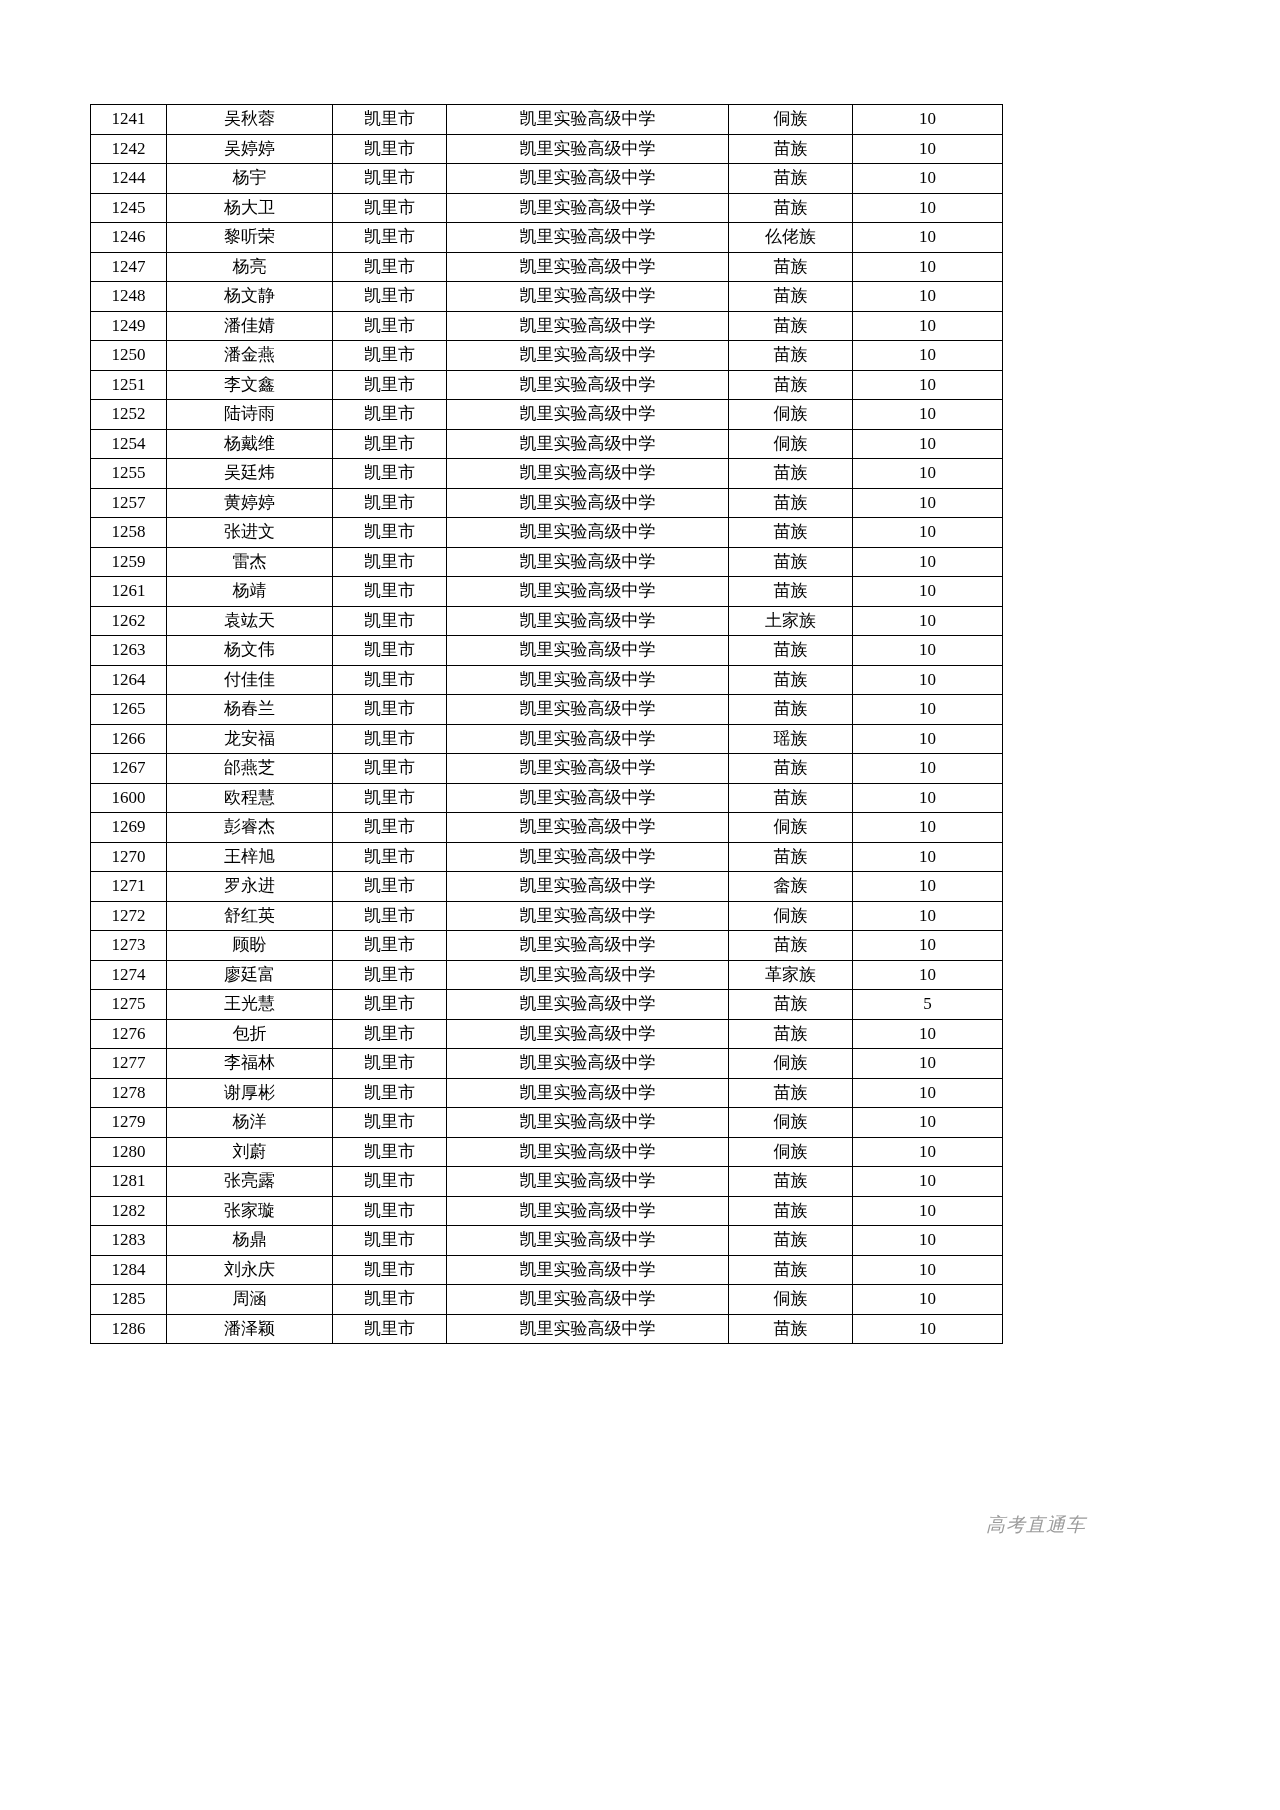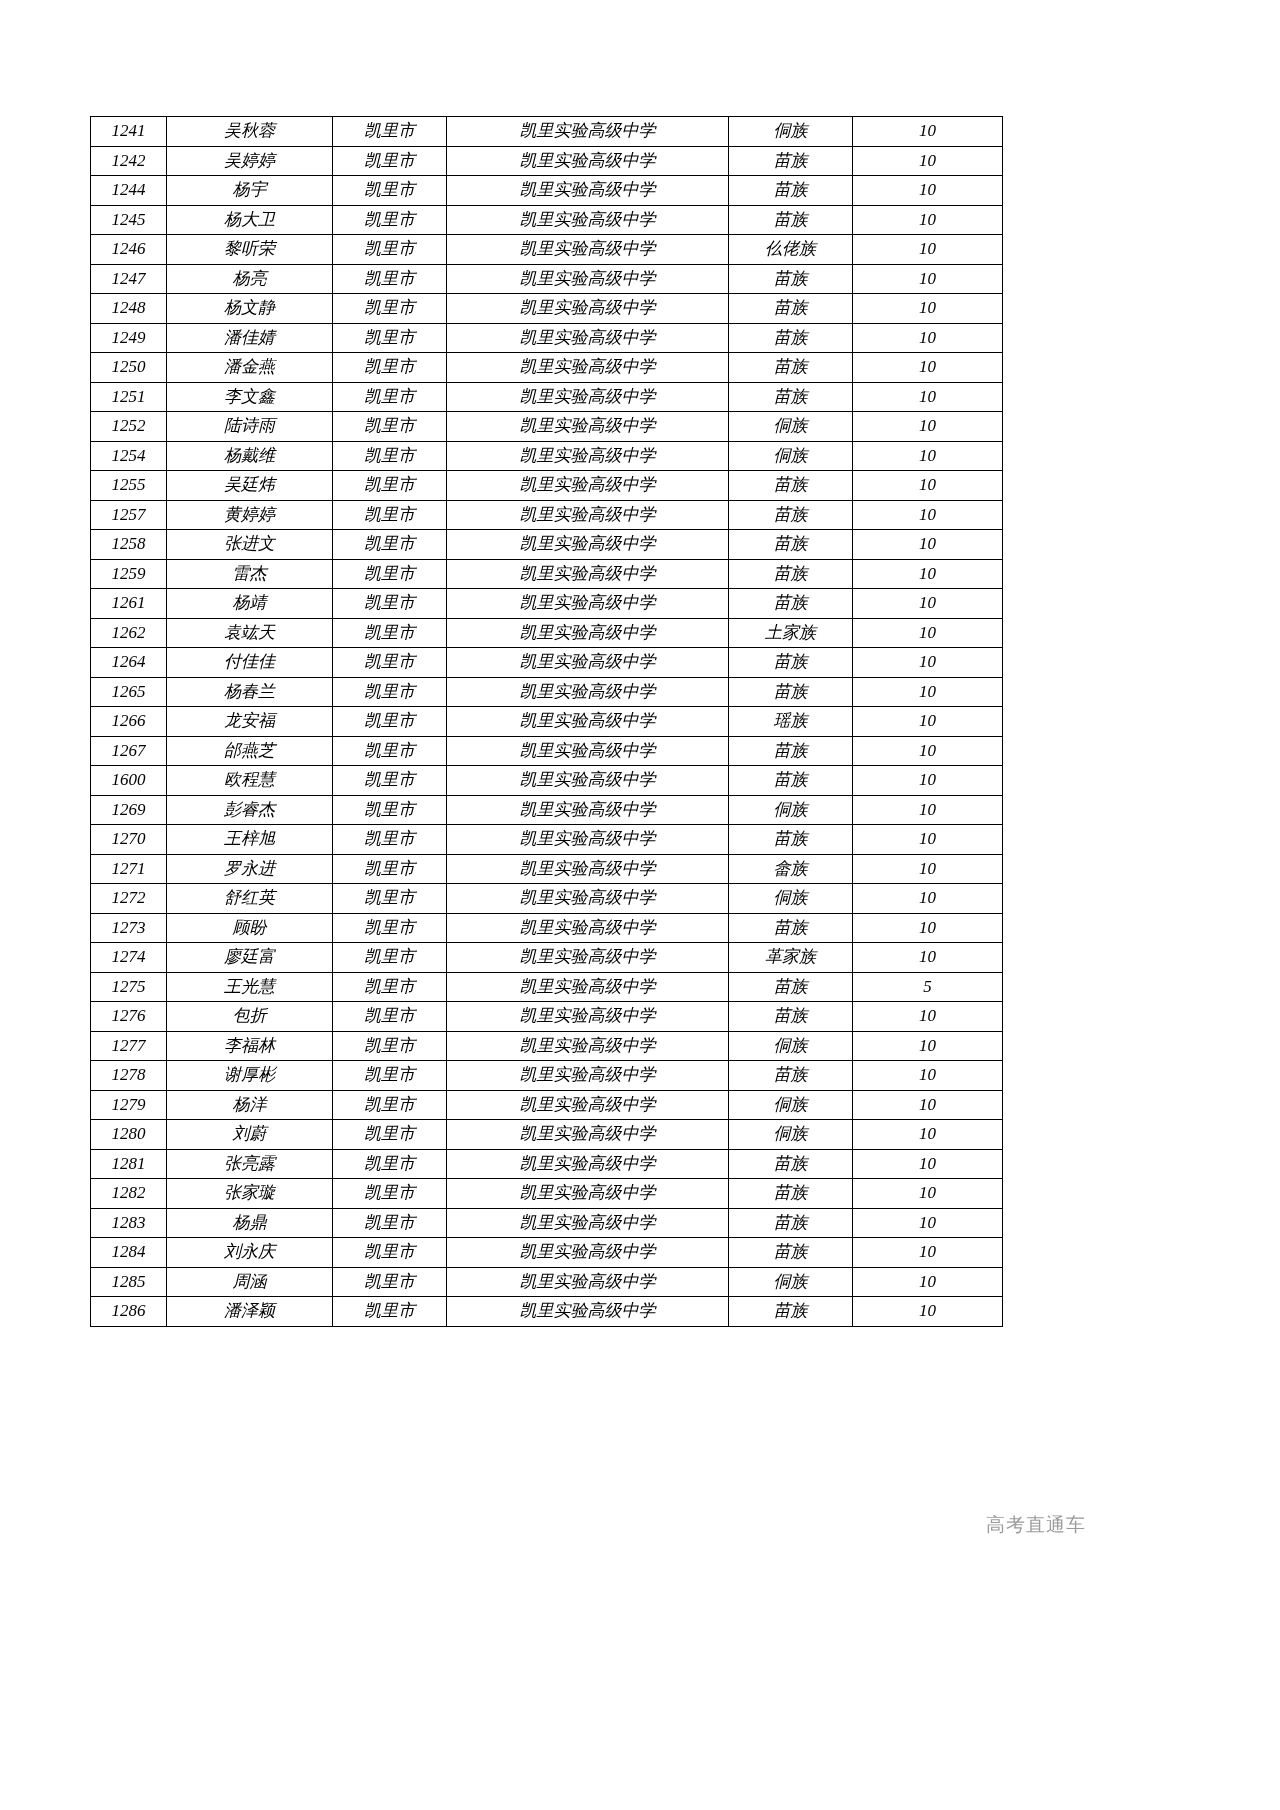--- a/index.html
+++ b/index.html
@@ -10,22 +10,21 @@
   body {
     position: relative;
     width: 1280px;
     height: 1810px;
     font-family: "Liberation Serif", "DejaVu Serif", serif;
     color: #000000;
   }
   .table-wrap {
     position: absolute;
     left: 90px;
-    top: 116px;
-    font-style: italic;
+    top: 104px;
   }
   table.students {
     border-collapse: collapse;
     table-layout: fixed;
     width: 912px;
   }
   table.students td {
     border: 1px solid #000000;
     text-align: center;
     vertical-align: middle;
@@ -43,20 +42,21 @@
   col.c-ethnicity { width: 124px; }
   col.c-score     { width: 150px; }
   .watermark {
     position: absolute;
     left: 986px;
     top: 1512px;
     font-size: 19px;
     color: #9b9b9b;
     letter-spacing: 1px;
     font-family: "Liberation Serif", "DejaVu Serif", serif;
+    font-style: italic;
   }
 </style>
 </head>
 <body>
 
 <div class="table-wrap">
   <table class="students">
     <colgroup>
       <col class="c-serial">
       <col class="c-name">
@@ -204,20 +204,28 @@
         </tr>
         <tr>
           <td>1262</td>
           <td>袁竑天</td>
           <td>凯里市</td>
           <td>凯里实验高级中学</td>
           <td>土家族</td>
           <td>10</td>
         </tr>
         <tr>
+          <td>1263</td>
+          <td>杨文伟</td>
+          <td>凯里市</td>
+          <td>凯里实验高级中学</td>
+          <td>苗族</td>
+          <td>10</td>
+        </tr>
+        <tr>
           <td>1264</td>
           <td>付佳佳</td>
           <td>凯里市</td>
           <td>凯里实验高级中学</td>
           <td>苗族</td>
           <td>10</td>
         </tr>
         <tr>
           <td>1265</td>
           <td>杨春兰</td>

